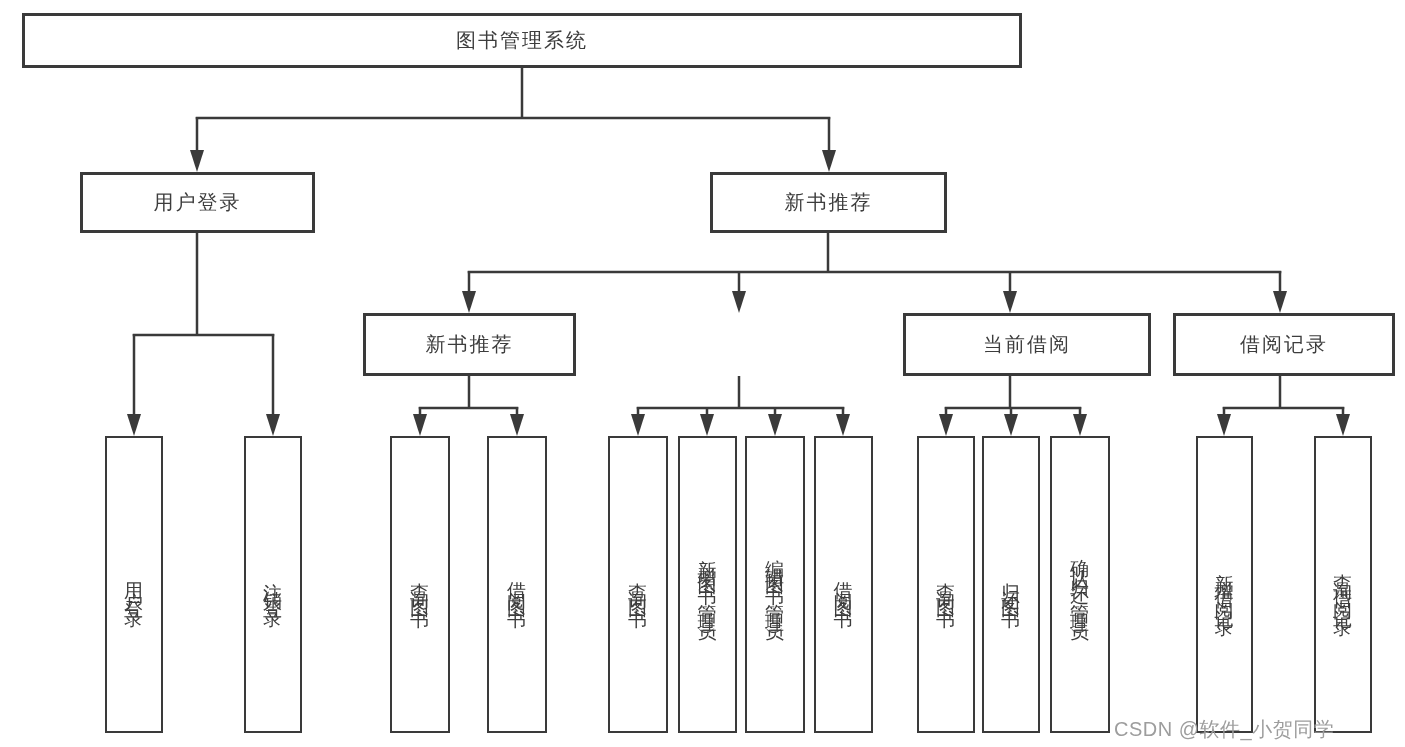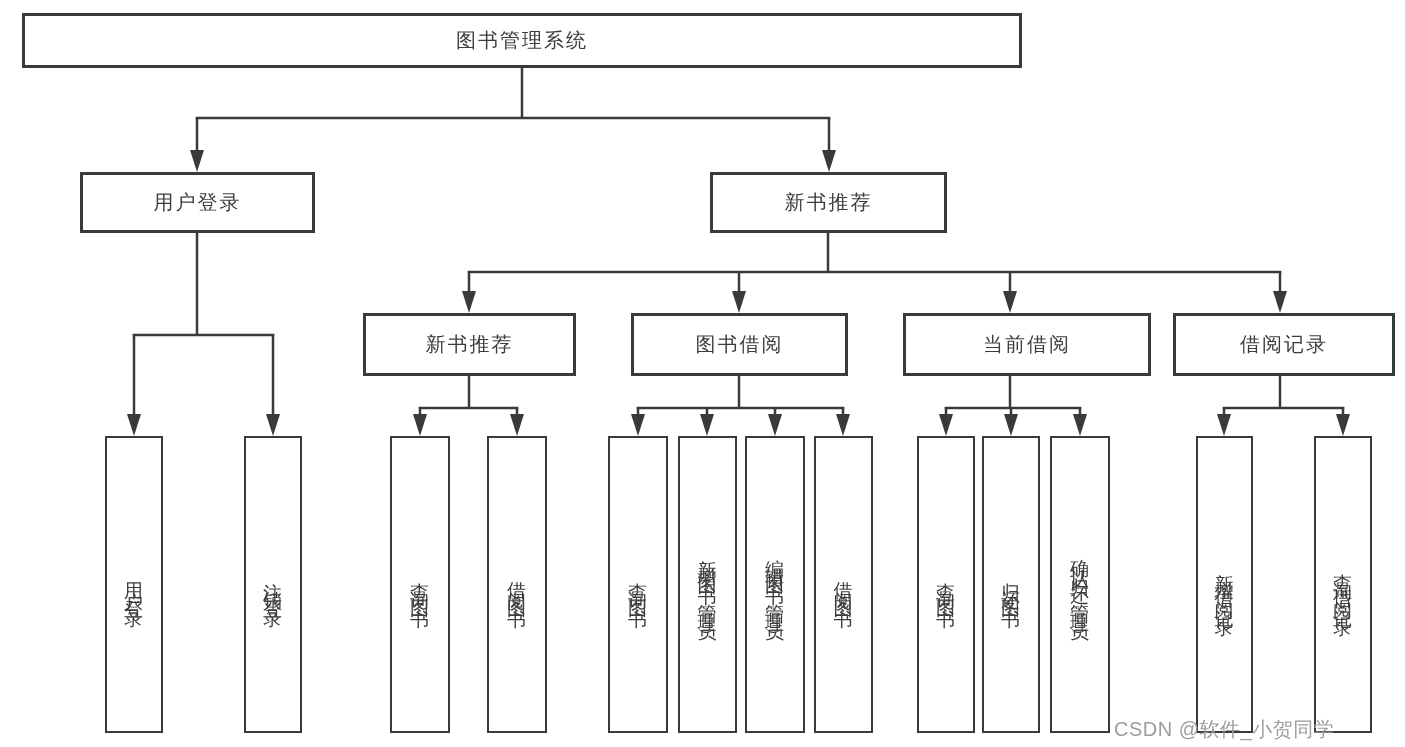--- a/index.html
+++ b/index.html
@@ -168,23 +168,20 @@
   <div class="box" id="node-l2a">
     <span>用户登录</span>
   </div>
   <div class="box" id="node-l2b">
     <span>新书推荐</span>
   </div>
 
   <div class="box" id="node-l3a">
     <span>新书推荐</span>
   </div>
-  <div class="box" id="node-l3b">
-    <span>图书借阅</span>
-  </div>
   <div class="box" id="node-l3c">
     <span>当前借阅</span>
   </div>
   <div class="box" id="node-l3d">
     <span>借阅记录</span>
   </div>
 
   <div class="leaf" id="leaf-g1-1">
     <span>用户登录</span>
   </div>

